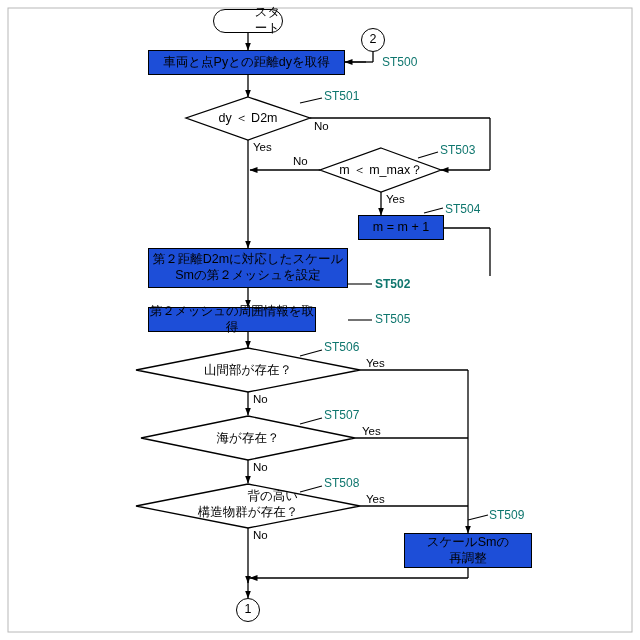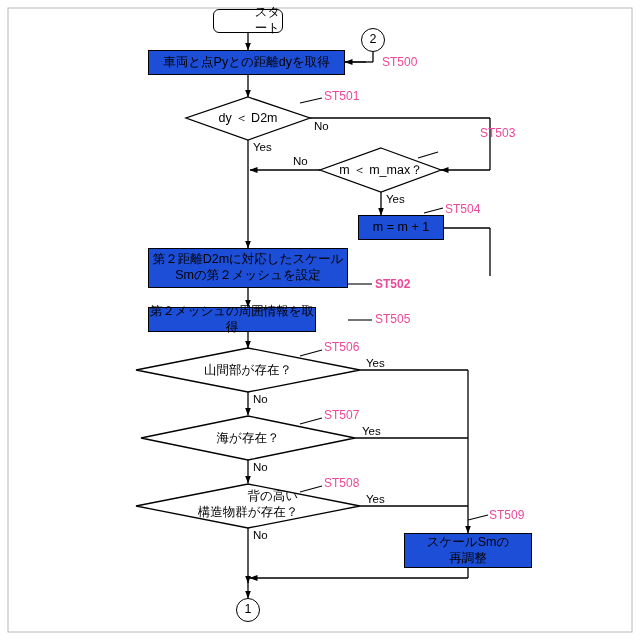--- a/index.html
+++ b/index.html
@@ -35,21 +35,21 @@
     line-height: 1.25;
     white-space: pre-line;
   }
   .box {
     border: 1.3px solid #000;
     background: #1d4ed8;
     font-size: 12.5px;
   }
   .terminator {
     border: 1.3px solid #000;
-    border-radius: 6px;
+    border-radius: 12px;
     background: #fff;
     font-size: 12.5px;
     padding-left: 39px;
   }
   .connector {
     border: 1.3px solid #000;
     border-radius: 50%;
     background: #fff;
     font-size: 12.5px;
   }
@@ -61,21 +61,21 @@
     text-align: right;
     font-size: 12.5px;
     color: #000;
     white-space: pre-line;
     line-height: 1.25;
     pointer-events: none;
   }
   .anno {
     position: absolute;
     font-size: 12px;
-    color: #ec4899;
+    color: #0f766e;
     white-space: nowrap;
   }
   .edge-label {
     position: absolute;
     font-size: 11.5px;
     color: #000;
     white-space: nowrap;
   }
 </style>
 </head>
@@ -172,21 +172,21 @@
   <div class="diamond-label" style="left:196px; top:108px; width:104px; height:22px;">
     <span>dy ＜ D2m</span>
   </div>
   <div class="anno" style="left:324px; top:89px;">ST501</div>
   <div class="edge-label" style="left:314px; top:120px;">No</div>
   <div class="edge-label" style="left:253px; top:141px;">Yes</div>
 
   <div class="diamond-label" style="left:330px; top:160px; width:102px; height:22px;">
     <span>m ＜ m_max？</span>
   </div>
-  <div class="anno" style="left:440px; top:126px;margin-left:40px;">ST503</div>
+  <div class="anno" style="left:440px; top:143px;">ST503</div>
   <div class="edge-label" style="left:293px; top:155px;">No</div>
   <div class="edge-label" style="left:386px; top:193px;">Yes</div>
 
   <div class="node box" style="left:358px; top:215px; width:86px; height:25px;">
     <span>m = m + 1</span>
   </div>
   <div class="anno" style="left:445px; top:202px;">ST504</div>
 
   <div class="node box" style="left:148px; top:248px; width:200px; height:40px;">
     <span>第２距離D2mに対応したスケール

